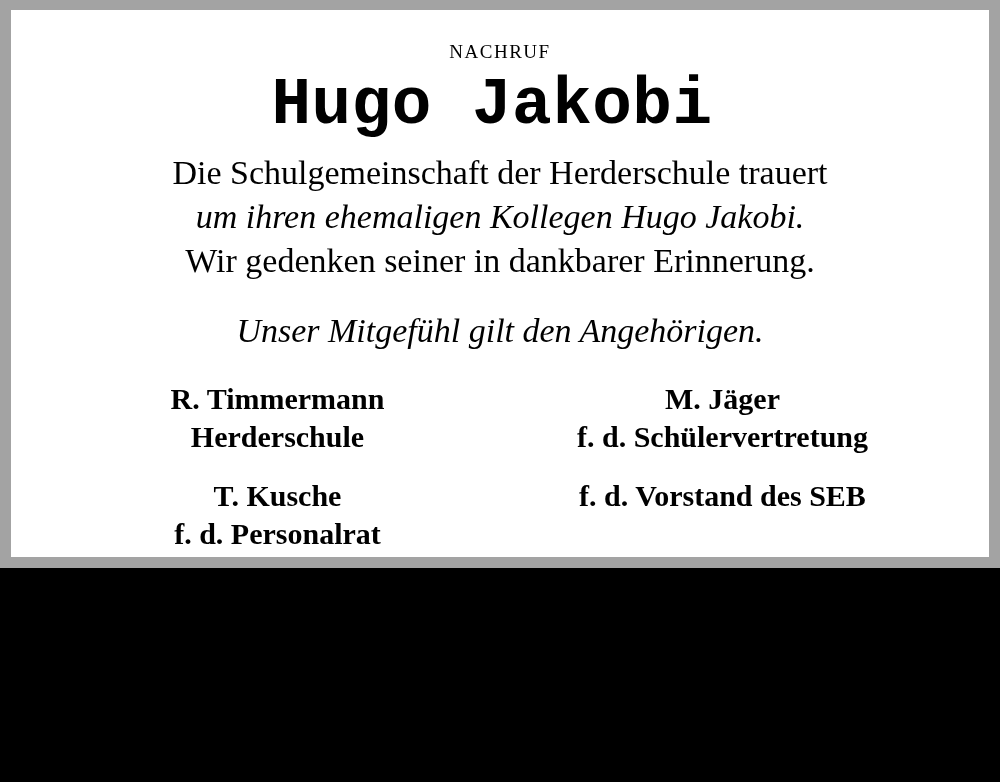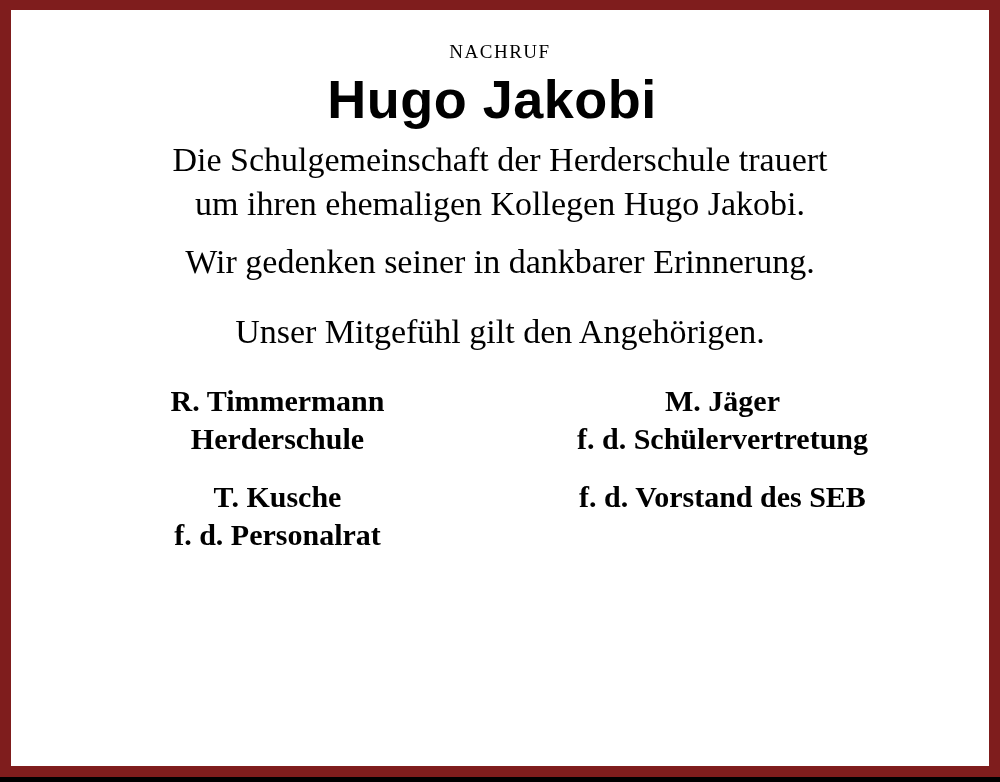--- a/index.html
+++ b/index.html
@@ -8,22 +8,22 @@
     background: #000000;
   }
   body {
     width: 1000px;
     height: 782px;
     font-family: "Liberation Serif", serif;
   }
   .obituary-frame {
     box-sizing: border-box;
     width: 1000px;
-    height: 777px;
-    background: #7f1d1d;
+    height: 568px;
+    background: #a3a3a3;
     padding: 10px 11px 11px 11px;
   }
   .obituary-card {
     box-sizing: border-box;
     width: 100%;
     height: 100%;
     background: #ffffff;
     color: #000000;
     display: flex;
     flex-direction: column;
@@ -36,38 +36,39 @@
     letter-spacing: 1.5px;
     font-variant: small-caps;
     text-transform: lowercase;
     line-height: 1;
     margin-bottom: 6px;
   }
   .kicker::first-letter {
     font-size: 27px;
   }
   .deceased-name {
-    font-family: Liberation Sans, sans-serif;
+    font-family: Liberation Mono, monospace;
     font-weight: bold;
-    font-size: 54px;
+    font-size: 66px;
     line-height: 1.06;
     letter-spacing: 0.5px;
     margin: 2px 16px 10px 0;
     white-space: nowrap;
   }
   .para {
     font-family: "Liberation Serif", serif;
     font-size: 34px;
     line-height: 1.29;
     text-align: center;
     margin: 0;
     max-width: 900px;
   }
   .para + .para {
     margin-top: 26px;
+    font-style: italic;
   }
   .para.tight + .para.tight {
     margin-top: 0;
   }
   .spacer-sm { height: 14px; }
   .signatures {
     width: 100%;
     max-width: 880px;
     margin-top: 28px;
     display: grid;

